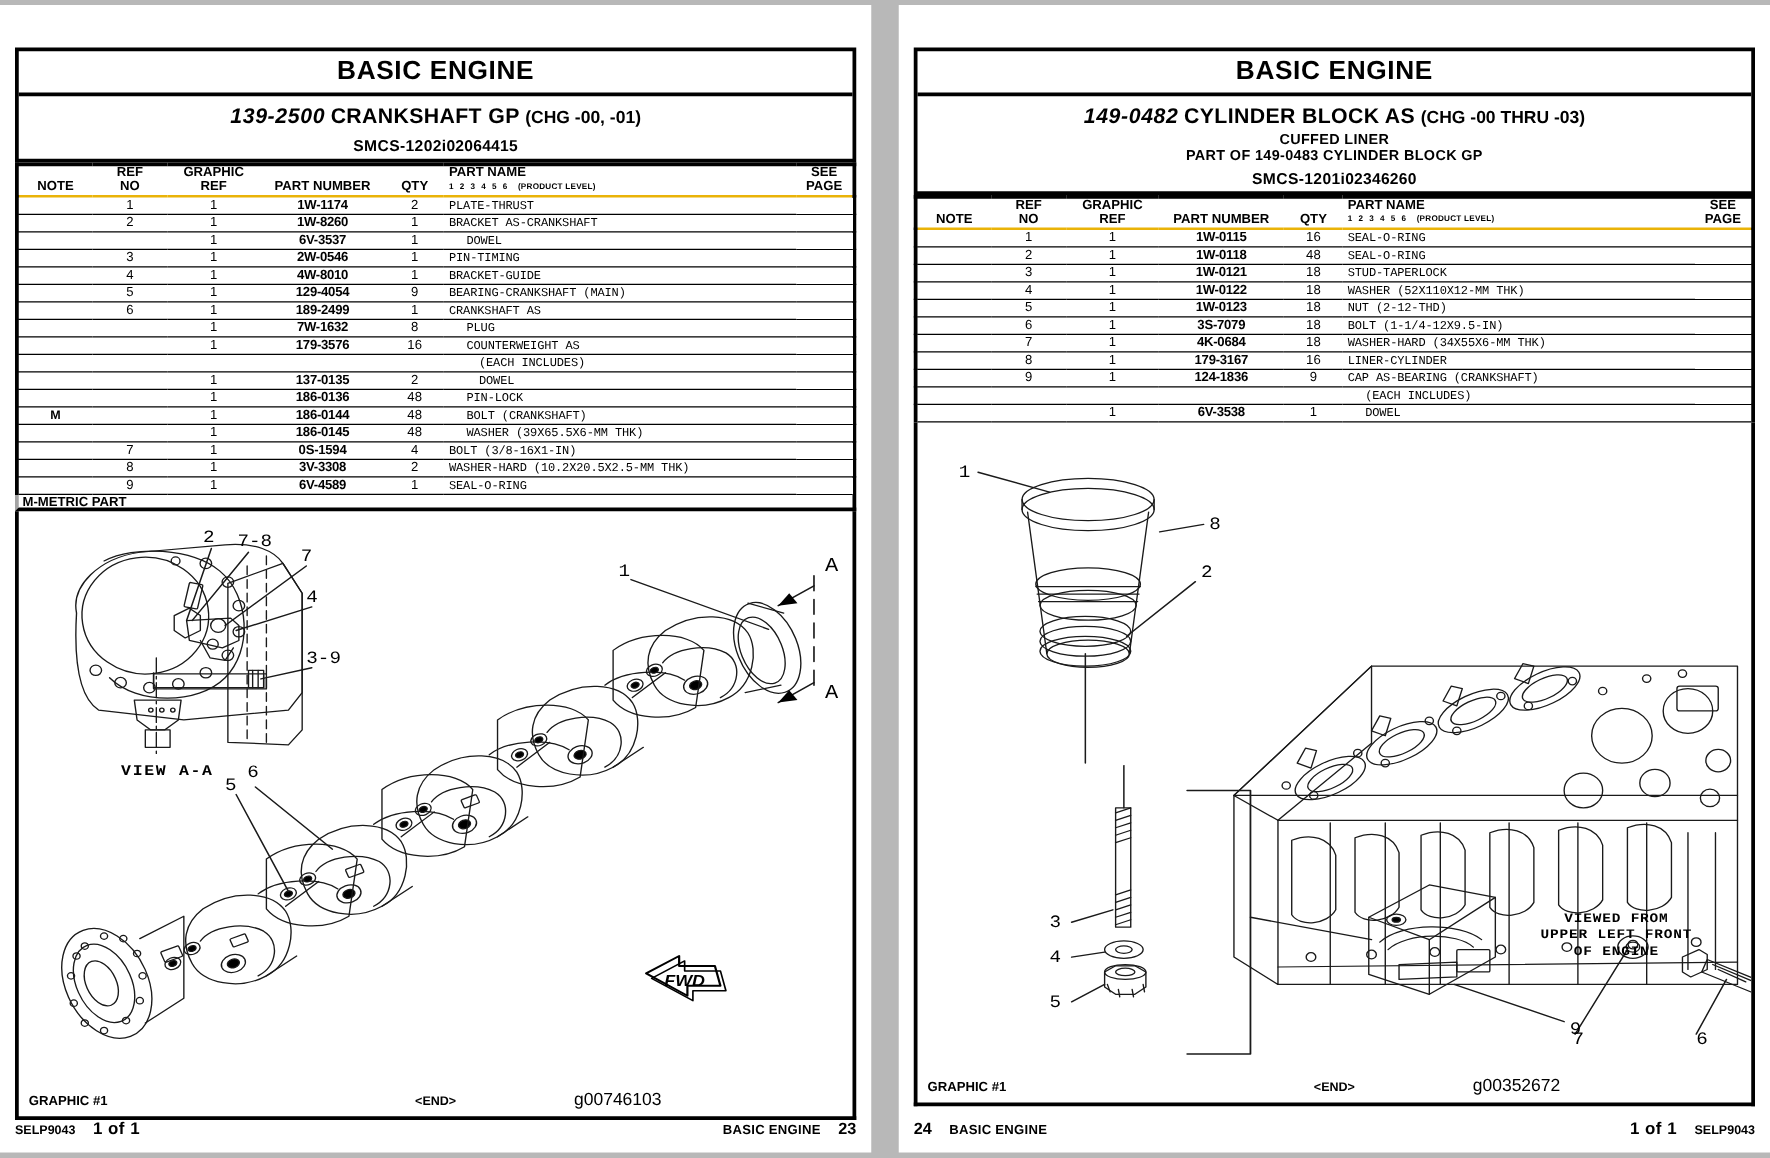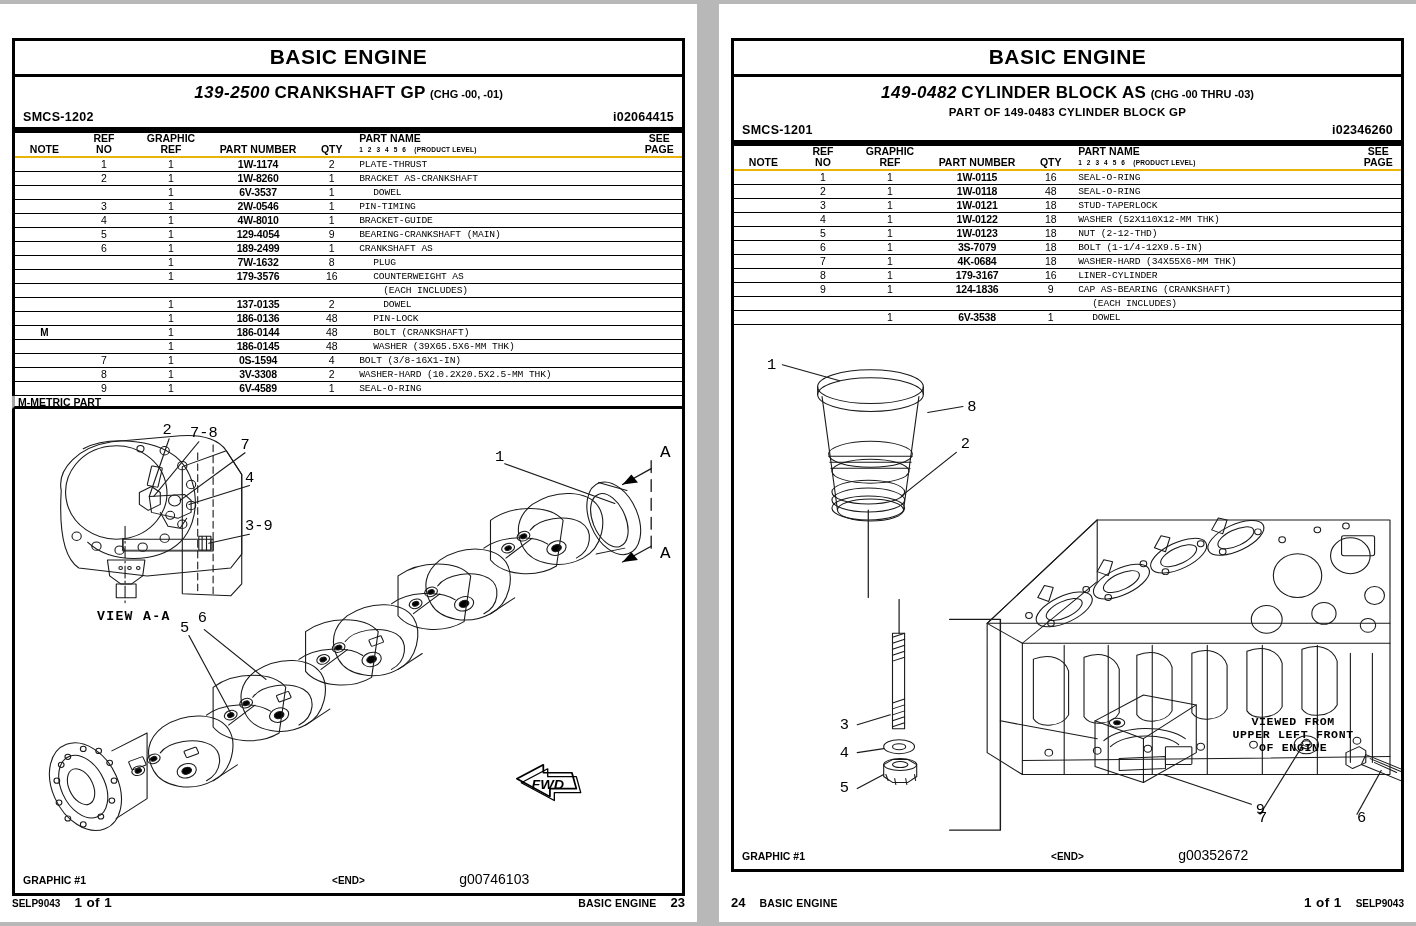--- a/index.html
+++ b/index.html
@@ -53,32 +53,32 @@
     font-size: 17px;
     letter-spacing: 0.5px;
   }
   .hdr-sub .grp-name {
     font-weight: bold;
     font-size: 17px;
     letter-spacing: 0.3px;
   }
   .hdr-sub .grp-chg {
     font-weight: bold;
-    font-size: 11px;
+    font-size: 14px;
   }
   .hdr-line2, .hdr-line3 {
     text-align: center;
     font-weight: bold;
     font-size: 11.5px;
     letter-spacing: 0.3px;
     padding-top: 1px;
   }
   .hdr-smcs-row {
     display: flex;
-    justify-content: space-between;
+    justify-content: center;
     align-items: flex-end;
     padding: 5px 8px 3px 8px;
     font-weight: bold;
     font-size: 12.5px;
   }
   .hdr-smcs-row .smcs { letter-spacing: 0.3px; }
   .hdr-smcs-row .docid { letter-spacing: 0.2px; }
 
   
   .tbl {
@@ -618,20 +618,21 @@
   <div class="page">
     <div class="page-inner">
 
       <div class="hdr-box">
         <div class="hdr-title">BASIC  ENGINE</div>
         <div class="hdr-sub">
           <span class="grp-no">149-0482</span>
           <span class="grp-name">CYLINDER BLOCK AS</span>
           <span class="grp-chg">(CHG -00 THRU -03)</span>
         </div>
+        <div class="hdr-line2">CUFFED LINER</div>
         <div class="hdr-line3">PART OF 149-0483 CYLINDER BLOCK GP</div>
         <div class="hdr-smcs-row">
           <span class="smcs">SMCS-1201</span>
           <span class="docid">i02346260</span>
         </div>
       </div>
 
       <table class="tbl">
         <colgroup>
           <col class="c-note">

